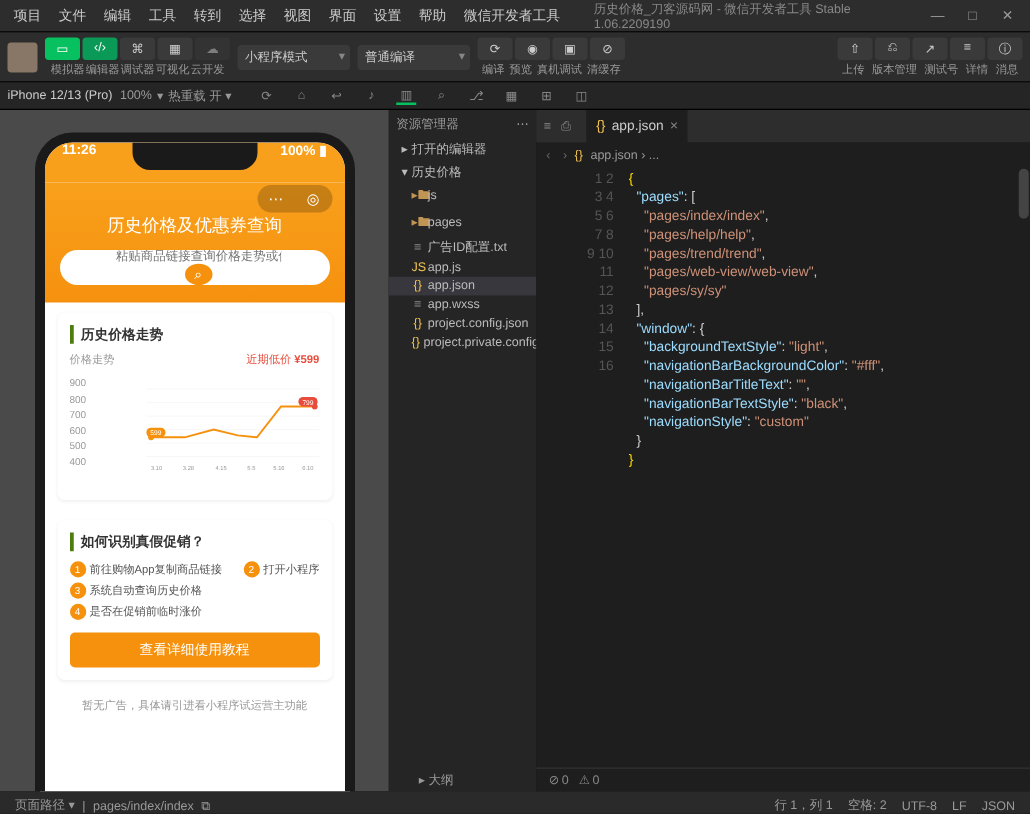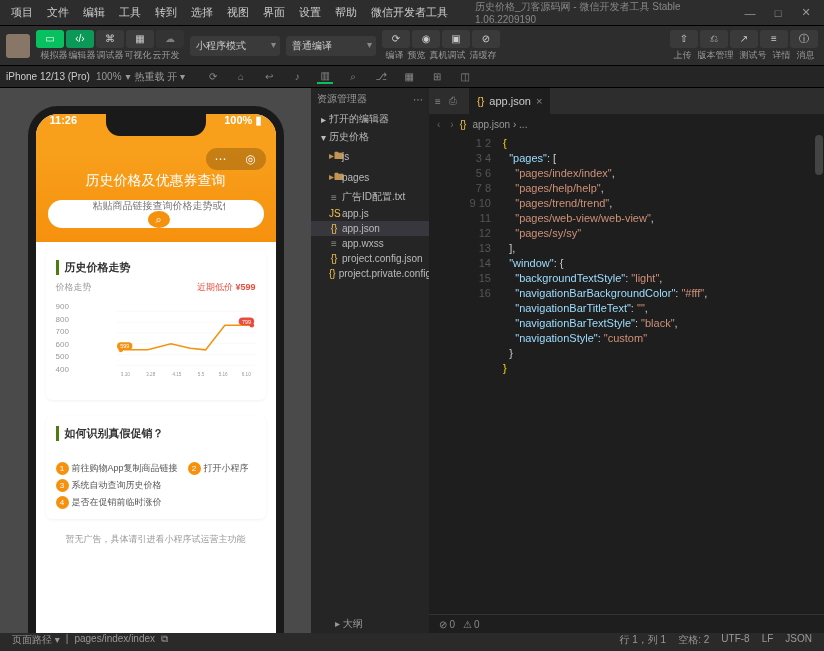--- a/index.html
+++ b/index.html
@@ -38,21 +38,21 @@
 .search-row input { flex: 1; border: none; outline: none; font-size: 10px; color: #888; }
 .search-btn { width: 22px; height: 22px; background: #f6910e; border-radius: 50%; display: flex; align-items: center; justify-content: center; color: #fff; }
 .example-row { display: flex; justify-content: space-between; margin-top: 8px; font-size: 9px; color: #ffe9c7; }
 .example-row .url { font-size: 8px; opacity: 0.9; }
 .card { background: #fff; margin: 8px 10px; border-radius: 6px; padding: 10px; box-shadow: 0 1px 3px rgba(0,0,0,.06); }
 .card h4 { font-size: 11px; color: #333; border-left: 3px solid #4d7c0f; padding-left: 6px; }
 .chart-area { margin-top: 8px; display:flex;gap:44px; }
 .chart-yaxis{ display:flex; flex-direction:column; justify-content:space-between; font-size:8px; color:#999; height:72px; margin-right:4px; text-align:right;}
 .chart-svg { flex:1; height: 88px; }
 .sub { font-size: 9px; color: #999; display: flex; justify-content: space-between; }
-.steps { margin-top: 21px; font-size: 9px; color: #555; display: flex; flex-wrap: wrap; gap: 4px 10px; }
+.steps { margin-top: 8px; font-size: 9px; color: #555; display: flex; flex-wrap: wrap; gap: 4px 10px; justify-content: space-between; }
 .steps span b { display: inline-block; width: 13px; height: 13px; background: #f6910e; color: #fff; border-radius: 50%; text-align: center; line-height: 13px; font-size: 8px; margin-right: 3px; font-weight: normal; }
 .tutorial-btn { background: #f6910e; color: #fff; text-align: center; border-radius: 4px; height: 28px; line-height: 28px; font-size: 11px; margin-top: 10px; }
 .ad-note { text-align: center; font-size: 9px; color: #999; margin-top: 6px; }
 .explorer { width: 118px; background: #252525; display: flex; flex-direction: column; font-size: 10px; }
 .explorer-hd { padding: 4px 6px; color: #999; display: flex; justify-content: space-between; align-items: center; }
 .tree { flex: 1; overflow: auto; }
 .tree-item { padding: 2px 4px 2px 10px; color: #bbb; cursor: pointer; white-space: nowrap; display: flex; align-items: center; gap: 3px; }
 .tree-item.sub1 { padding-left: 18px; }
 .tree-item.active { background: #37373d; }
 .tree-item .fi { width: 10px; display: inline-block; text-align: center; }
@@ -73,21 +73,21 @@
 .linenos { width: 28px; text-align: right; color: #555; padding: 2px 6px 0 0; line-height: 15px; }
 .code-body { flex: 1; padding: 2px 0 0 6px; line-height: 15px; white-space: pre; overflow:hidden;}
 .s-key { color: #9cdcfe; }
 .s-str { color: #ce9178; }
 .s-punc { color: #ccc; }
 .s-brace { color: #ffd700; }
 .bottom-panel { background: #1e1e1e; border-top: 1px solid #333; }
 .bp-tabs { height: 18px; display: flex; align-items: center; padding: 0 24px; font-size: 10px; color: #999; }
 .bp-body { height: 18px; display: flex; align-items: center; padding: 0 10px; gap: 8px; font-size: 10px; color: #888; }
 .bp-body .circ { display: inline-flex; align-items: center; gap: 2px; }
-.statusbar-ide { height: 18px; background: #2a2a2a; display: flex; align-items: flex-start; padding: 0 6px; font-size: 10px; color: #999; }
+.statusbar-ide { height: 18px; background: #2a2a2a; display: flex; align-items: flex-end; padding: 0 6px; font-size: 10px; color: #999; }
 .statusbar-ide .spacer { flex: 1; }
 .sbi { padding: 0 6px; }
 .scrollbar-v { width:10px; background:#1e1e1e;}
 .scrollbar-thumb{ width:8px; margin:1px; height:40px; background:#444; border-radius:4px;}
 .right-tb { margin-left:auto; display:flex; gap:6px;}
 </style>
 </head>
 <body>
 
 <div class="menubar">
@@ -248,20 +248,21 @@
         </div>
       </div>
       <div class="card">
         <h4>如何识别真假促销？</h4>
         <div class="steps">
           <span><b>1</b><span>前往购物App复制商品链接</span></span>
           <span><b>2</b><span>打开小程序</span></span>
           <span><b>3</b><span>系统自动查询历史价格</span></span>
           <span><b>4</b><span>是否在促销前临时涨价</span></span>
         </div>
+        <div class="tutorial-btn">查看详细使用教程</div>
       </div>
       <div class="ad-note">暂无广告，具体请引进看小程序试运营主功能</div>
     </div>
   </div>
 
   <div class="explorer">
     <div class="explorer-hd">
       <span>资源管理器</span>
       <span>⋯</span>
     </div>

